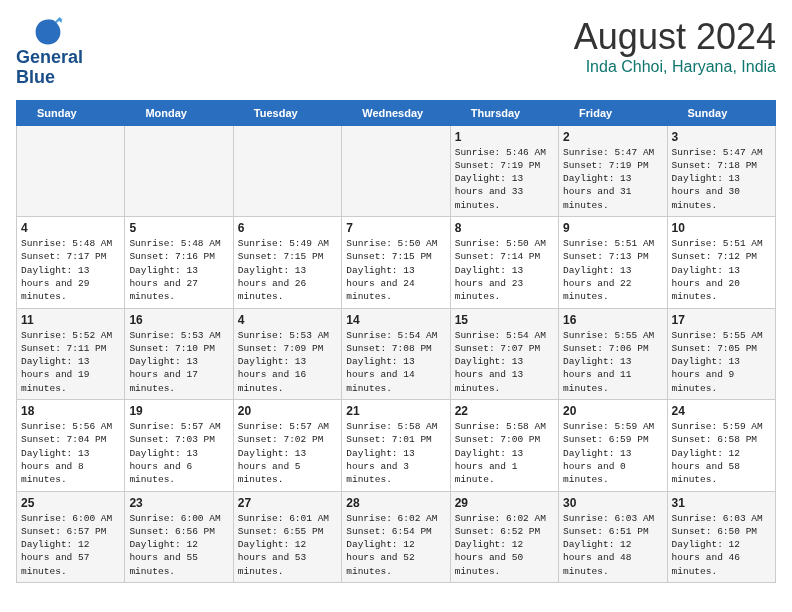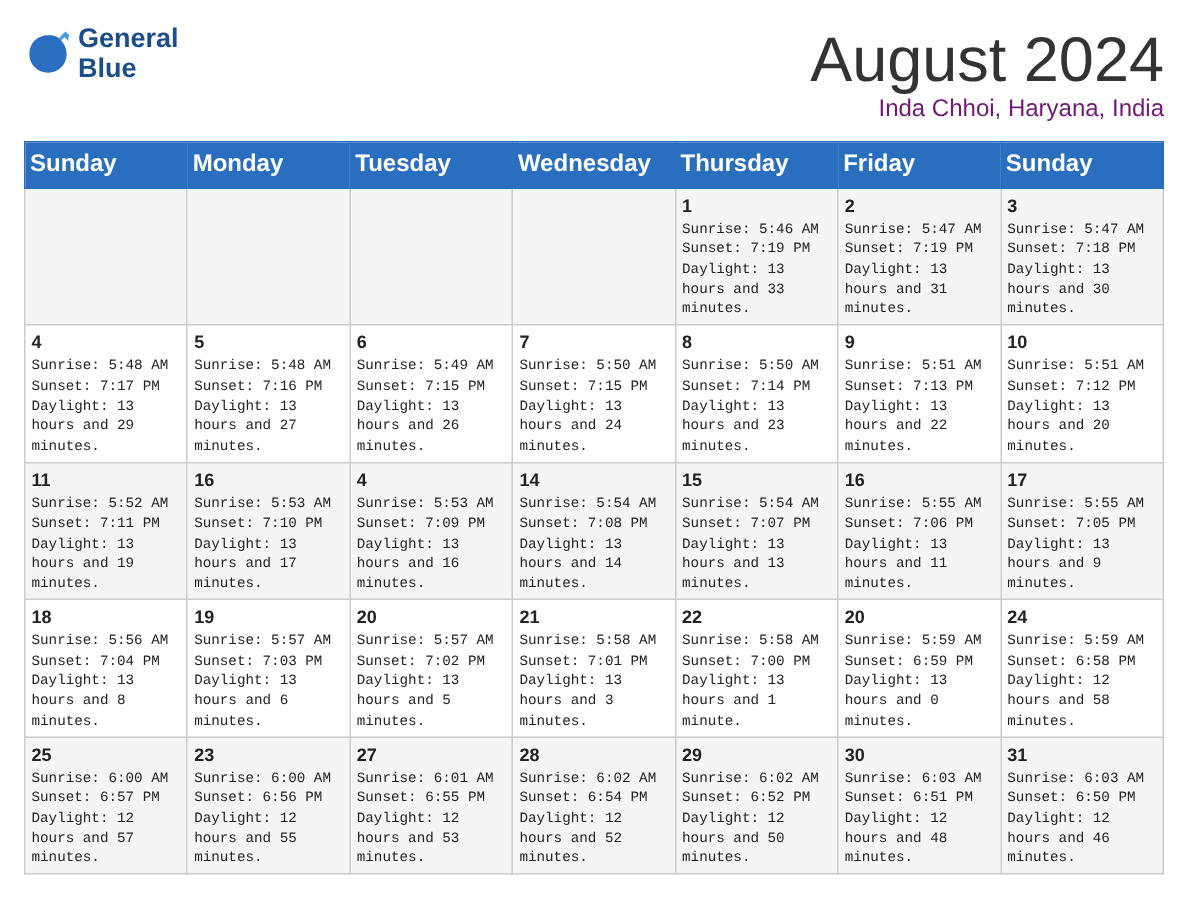--- a/index.html
+++ b/index.html
@@ -12,56 +12,57 @@
     }
     .header {
       display: flex;
       justify-content: space-between;
       align-items: flex-start;
       margin-bottom: 12px;
     }
     .logo {
       display: flex;
       align-items: center;
+      flex-direction: column;
     }
     .logo-text {
       font-size: 18px;
       font-weight: bold;
       color: #1a4e8a;
       line-height: 1.1;
     }
     .logo-icon {
       width: 32px;
       height: 32px;
       margin-right: 4px;
       position: relative;
     }
     .title-section {
       text-align: right;
     }
     .month-title {
-      font-size: 42px;
+      font-size: 36px;
       font-weight: normal;
       color: #333;
     }
     .location {
       font-size: 16px;
-      color: #701a75;
+      color: #0f766e;
     }
     table {
       width: 100%;
       border-collapse: collapse;
       table-layout: fixed;
     }
     thead tr th {
       background: #2a6ebf;
       color: #fff;
-      font-size: 16px;
+      font-size: 11px;
       font-weight: bold;
-      padding: 6px 3px;
+      padding: 6px 20px;
       text-align: left;
       border: 1px solid #2a6ebf;
     }
     tbody tr td {
       border: 1px solid #ccc;
       vertical-align: top;
       padding: 4px 4px;
       min-height: 80px;
       height: 90px;
       font-size: 10px;

